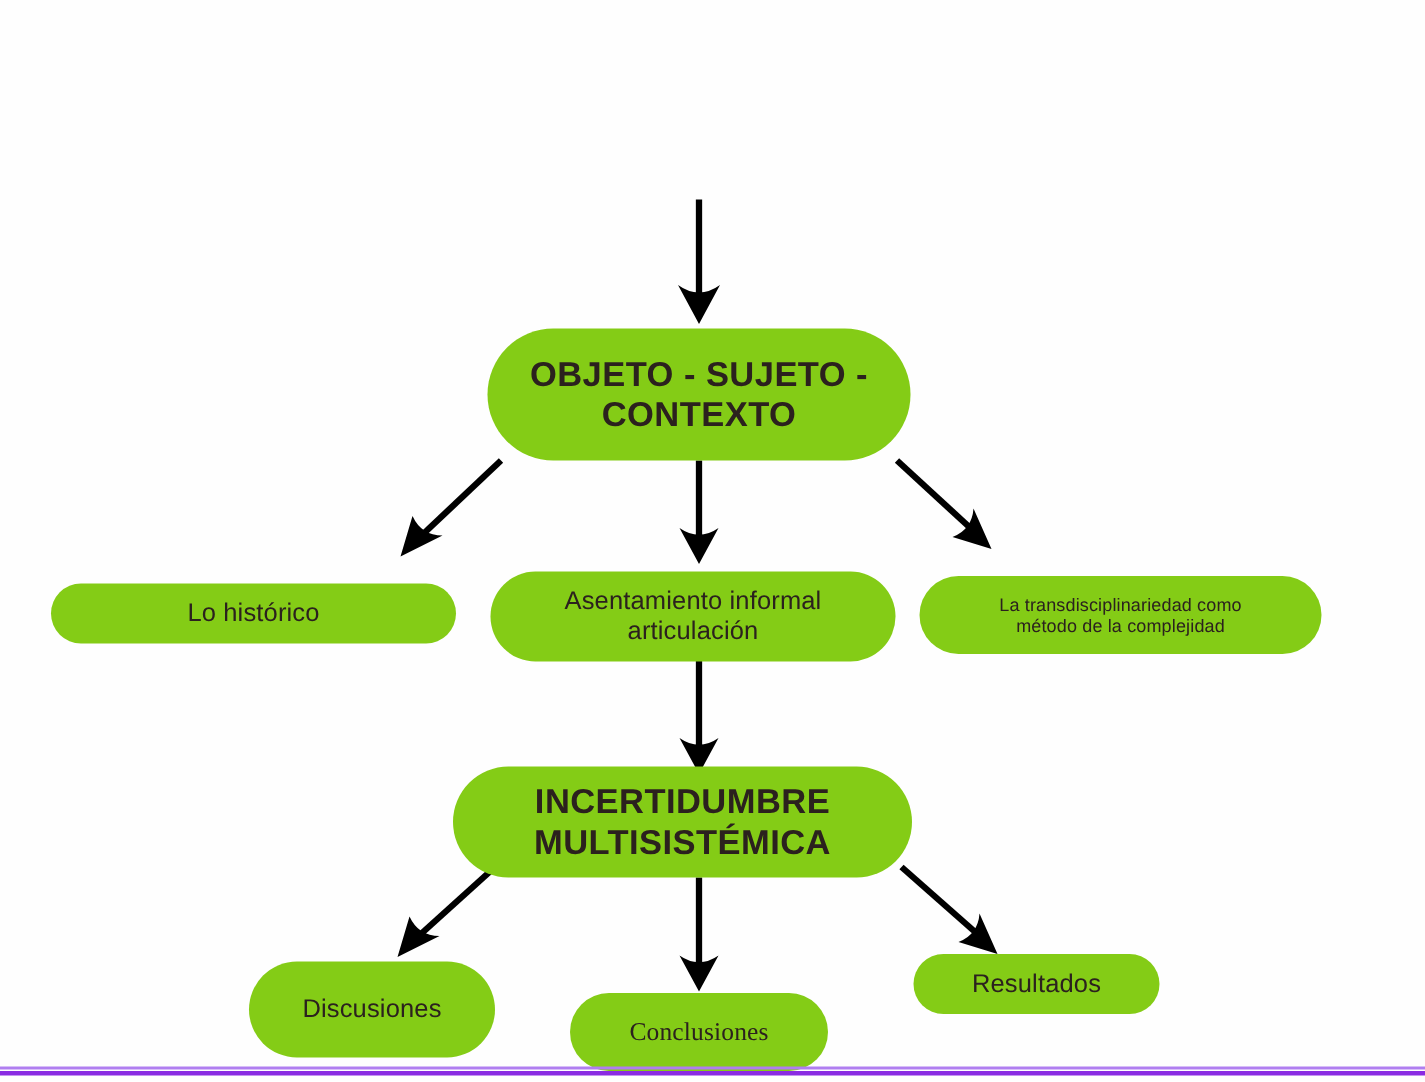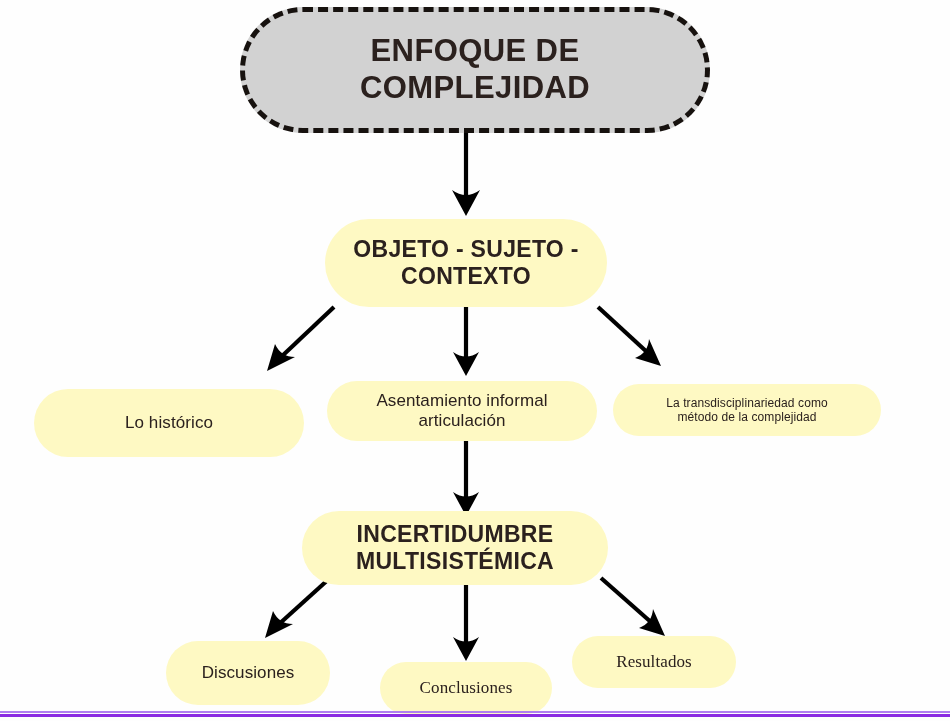--- a/index.html
+++ b/index.html
@@ -11,21 +11,21 @@
     position: relative;
     width: 950px;
     height: 721px;
     background: #fefefe;
     overflow: hidden;
     font-family: "Liberation Sans", sans-serif;
   }
   .node {
     position: absolute;
     box-sizing: border-box;
-    background: #fef9c3;
+    background: #84cc16;
     color: #2b211e;
     display: flex;
     align-items: center;
     justify-content: center;
     text-align: center;
     line-height: 1.18;
     white-space: pre-line;
     letter-spacing: 0.1px;
   }
   .node.pill-dashed {
@@ -119,39 +119,37 @@
       <line class="arrow-line" x1="466" y1="585" x2="466" y2="645"></line>
       <path class="arrow-head" d="M 466 661 L 453 637 Q 466 646 479 637 Z"></path>
     </g>
 
     <g>
       <line class="arrow-line" x1="601" y1="578" x2="652" y2="623"></line>
       <path class="arrow-head" d="M 665 636 L 639 628 Q 652 623 653 609 Z"></path>
     </g>
   </svg>
 
-  <div class="node pill-dashed" style="left:240px; top:7px; width:470px; height:126px;">ENFOQUE DE
-COMPLEJIDAD</div>
 
   <div class="node pill-bold" style="left:325px; top:219px; width:282px; height:88px;">OBJETO - SUJETO -
 CONTEXTO</div>
 
-  <div class="node pill-plain" style="left:34px; top:389px; width:270px; height:68px;">Lo histórico</div>
+  <div class="node pill-plain" style="left:34px; top:389px; width:270px; height:40px;">Lo histórico</div>
 
   <div class="node pill-plain" style="left:327px; top:381px; width:270px; height:60px;">Asentamiento informal
 articulación</div>
 
   <div class="node pill-plain" style="left:613px; top:384px; width:268px; height:52px; font-size:12px;">La transdisciplinariedad como
 método de la complejidad</div>
 
   <div class="node pill-bold" style="left:302px; top:511px; width:306px; height:74px;">INCERTIDUMBRE
 MULTISISTÉMICA</div>
 
   <div class="node pill-plain" style="left:166px; top:641px; width:164px; height:64px;">Discusiones</div>
 
   <div class="node pill-plain" style="left:380px; top:662px; width:172px; height:52px;font-family:Liberation Serif, serif;">Conclusiones</div>
 
-  <div class="node pill-plain" style="left:572px; top:636px; width:164px; height:52px;font-family:Liberation Serif, serif;">Resultados</div>
+  <div class="node pill-plain" style="left:609px; top:636px; width:164px; height:40px;">Resultados</div>
 
   <div class="footer-rule thin" style="top:711px;"></div>
   <div class="footer-rule" style="top:714px;"></div>
 
 </div>
 
 </body></html>

